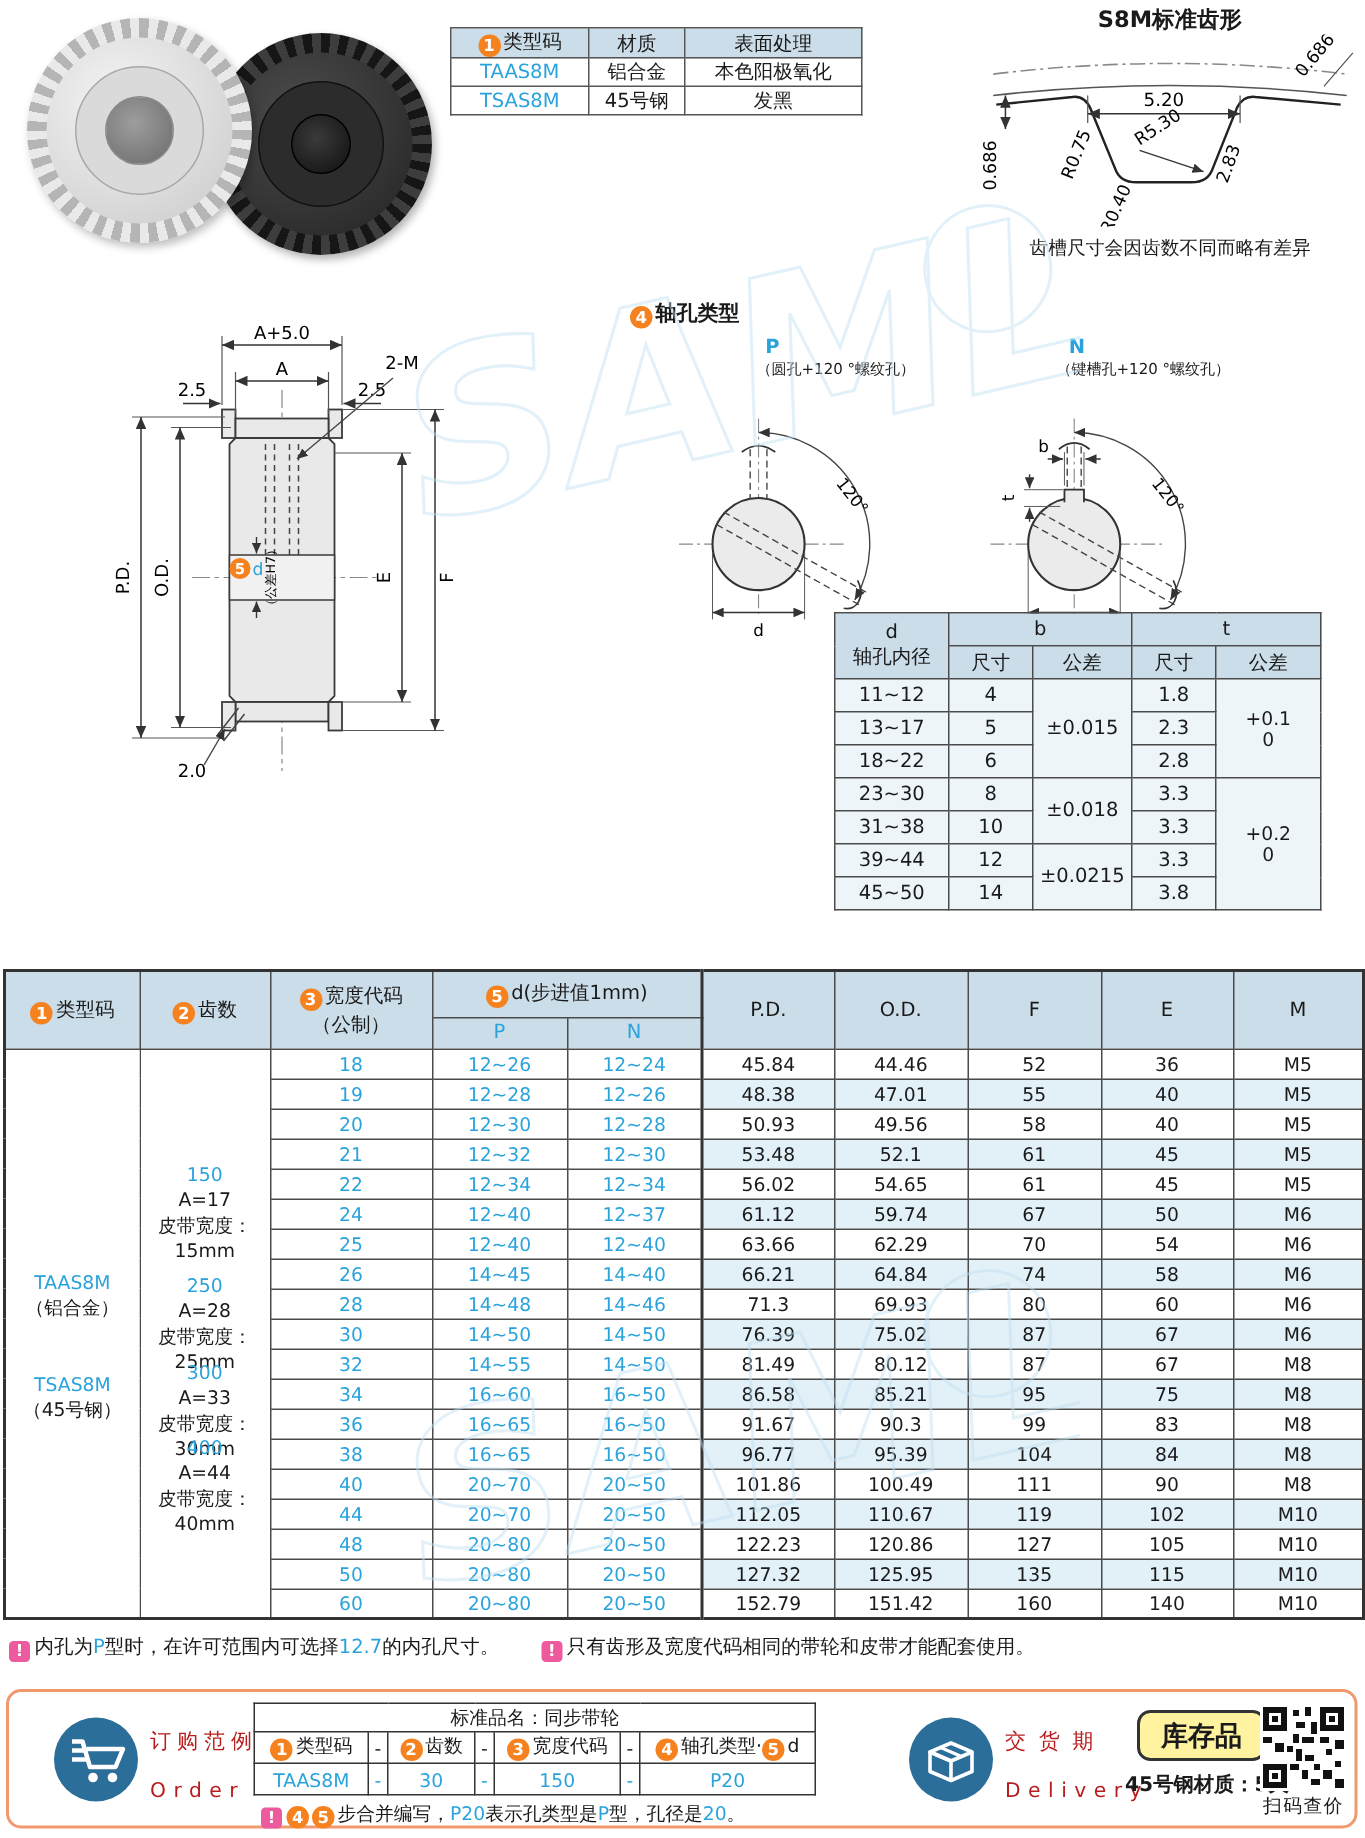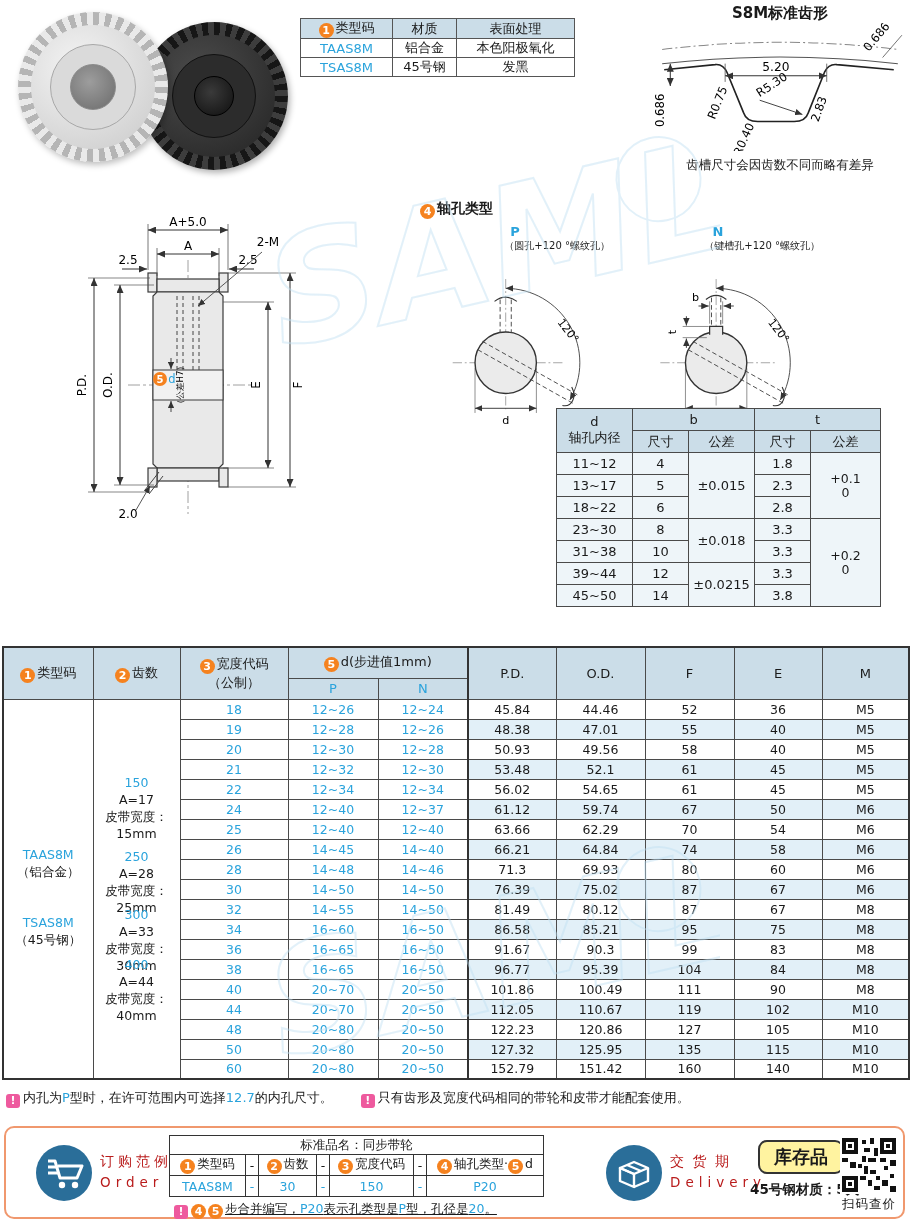--- a/index.html
+++ b/index.html
@@ -45,21 +45,21 @@
   .mt .bl2 { border-left:2px solid #333; }
   .cell-type, .cell-width { position:relative; vertical-align:top; }
   .type-entry, .wgroup { position:absolute; left:0; width:100%; line-height:17px; font-size:12.5px; }
   .type-entry0 { top:146px; } .type-entry1 { top:214px; }
   .wg0 { top:74px; } .wg1 { top:148px; } .wg2 { top:206px; } .wg3 { top:256px; }
   
   .fnotes { font-size:13px; display:flex; gap:28px; white-space:nowrap; }
   
   .obox { border:2px solid #f0986e; border-radius:10px; background:#fff; }
   .ord-label { font-size:14px; color:#b91c1c; letter-spacing:4px; line-height:21px; }
-  .ord-label .en { letter-spacing:5px; font-size:13.5px; }
+  .ord-label .en { letter-spacing:5px; font-size:13.5px;margin-top:12px; }
   .ot { border-collapse:collapse; table-layout:fixed; font-size:12.5px; }
   .ot td { border:1px solid #333; text-align:center; height:21px; }
   .ot .ttl { height:19px; }
   .onote { font-size:12.5px; }
   .stock { display:inline-block; border:2px solid #333; border-radius:9px; background:#fff3a0;
            font-size:18px; font-weight:bold; padding:3px 14px; }
   .dnote { font-size:13.5px; font-weight:bold; }
   .qr-cap { font-size:12.5px; letter-spacing:1px; }
   svg text { font-family:"DejaVu Sans","Liberation Sans",sans-serif; }
   .wm { pointer-events:none; opacity:.45; }
@@ -663,21 +663,21 @@
         <td class="blue">TAAS8M</td>
         <td class="blue">-</td>
         <td class="blue">30</td>
         <td class="blue">-</td>
         <td class="blue">150</td>
         <td class="blue">-</td>
         <td class="blue">P20</td>
       </tr>
     </tbody>
       </table>
-    <div class="onote abs" style="left:168px;top:73px;text-decoration:underline;">
+    <div class="onote abs" style="left:168px;top:73px;">
       <span class="warn">!</span><span class="badge">4</span><span class="badge">5</span><span>步合并编写，</span><span class="blue">P20</span><span>表示孔类型是</span><span class="blue">P</span><span>型，孔径是</span><span class="blue">20</span><span>。</span>
     </div>
 
     <svg class="abs" style="left:598px;top:15px;" width="60" height="60" viewBox="0 0 60 60">
       <circle cx="30" cy="30" r="28" fill="#2a6e99"></circle>
       <path d="M16,25 L30,19 L44,25 L30,31 Z" fill="none" stroke="#fff" stroke-width="2.4" stroke-linejoin="round"></path>
       <path d="M16,25 L16,38 L30,44 L30,31 Z" fill="none" stroke="#fff" stroke-width="2.4" stroke-linejoin="round"></path>
       <path d="M44,25 L44,38 L30,44" fill="none" stroke="#fff" stroke-width="2.4" stroke-linejoin="round"></path>
       <path d="M23,22 L37,28" fill="none" stroke="#fff" stroke-width="2"></path>
     </svg>

